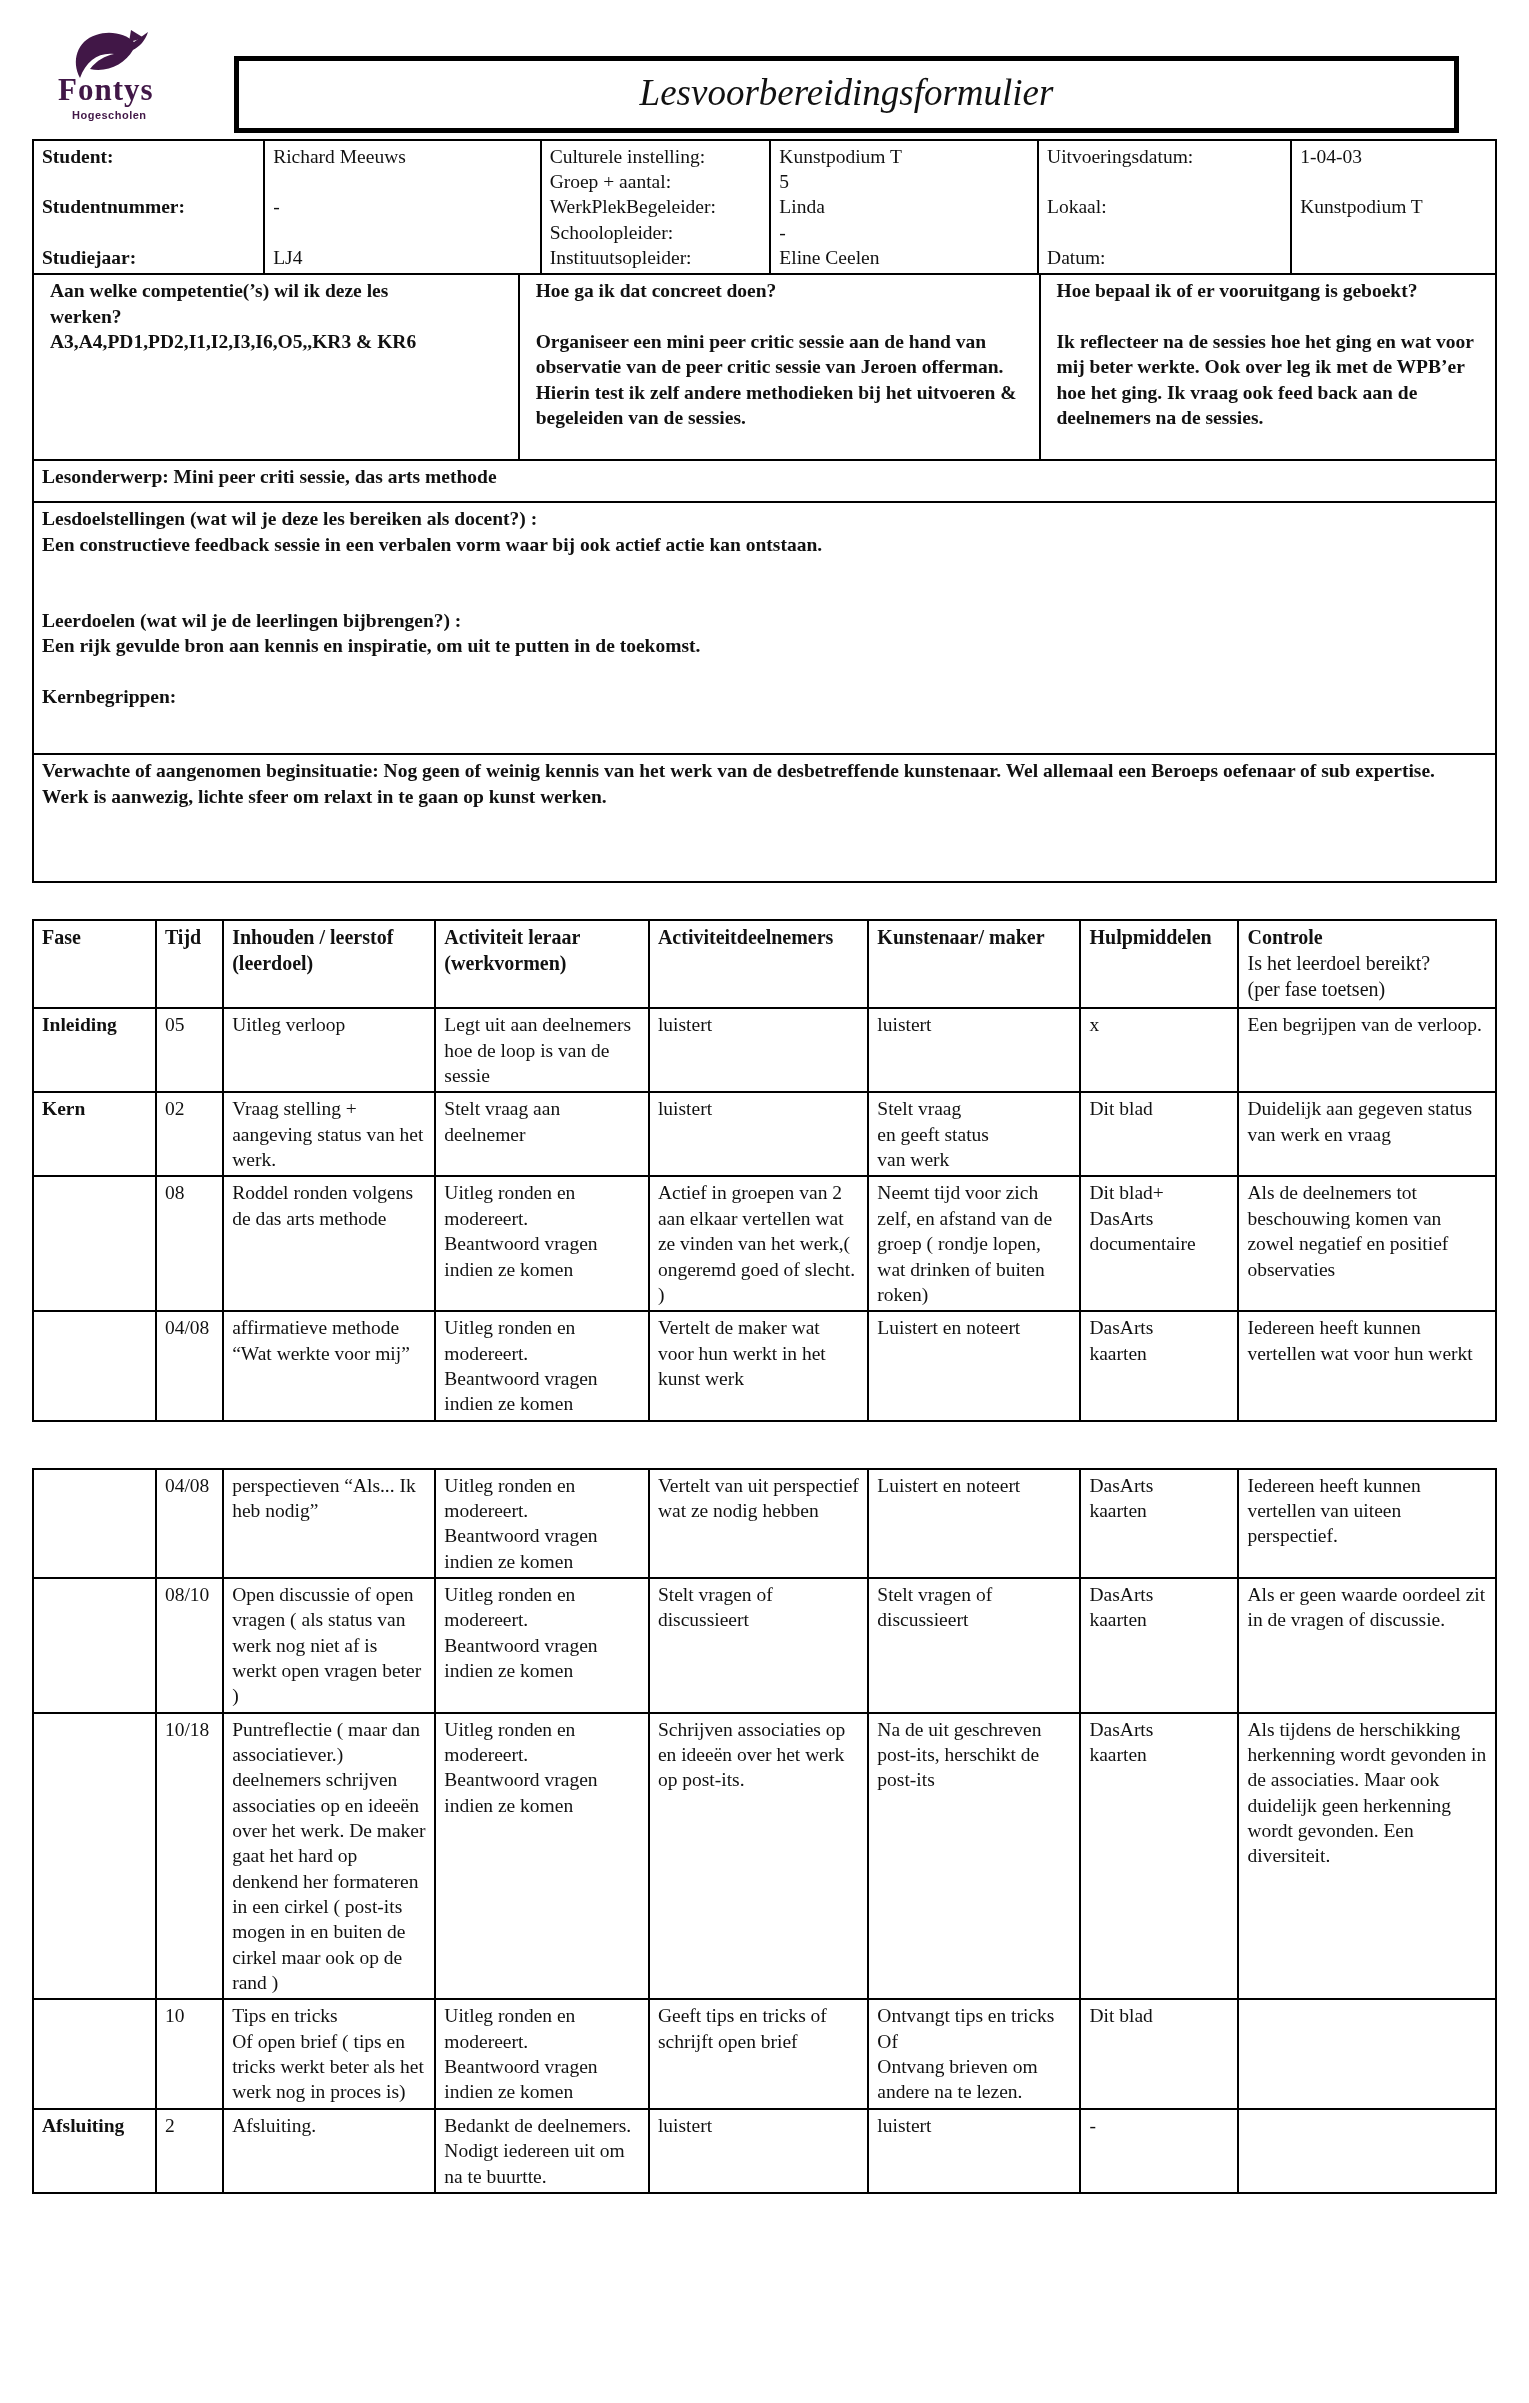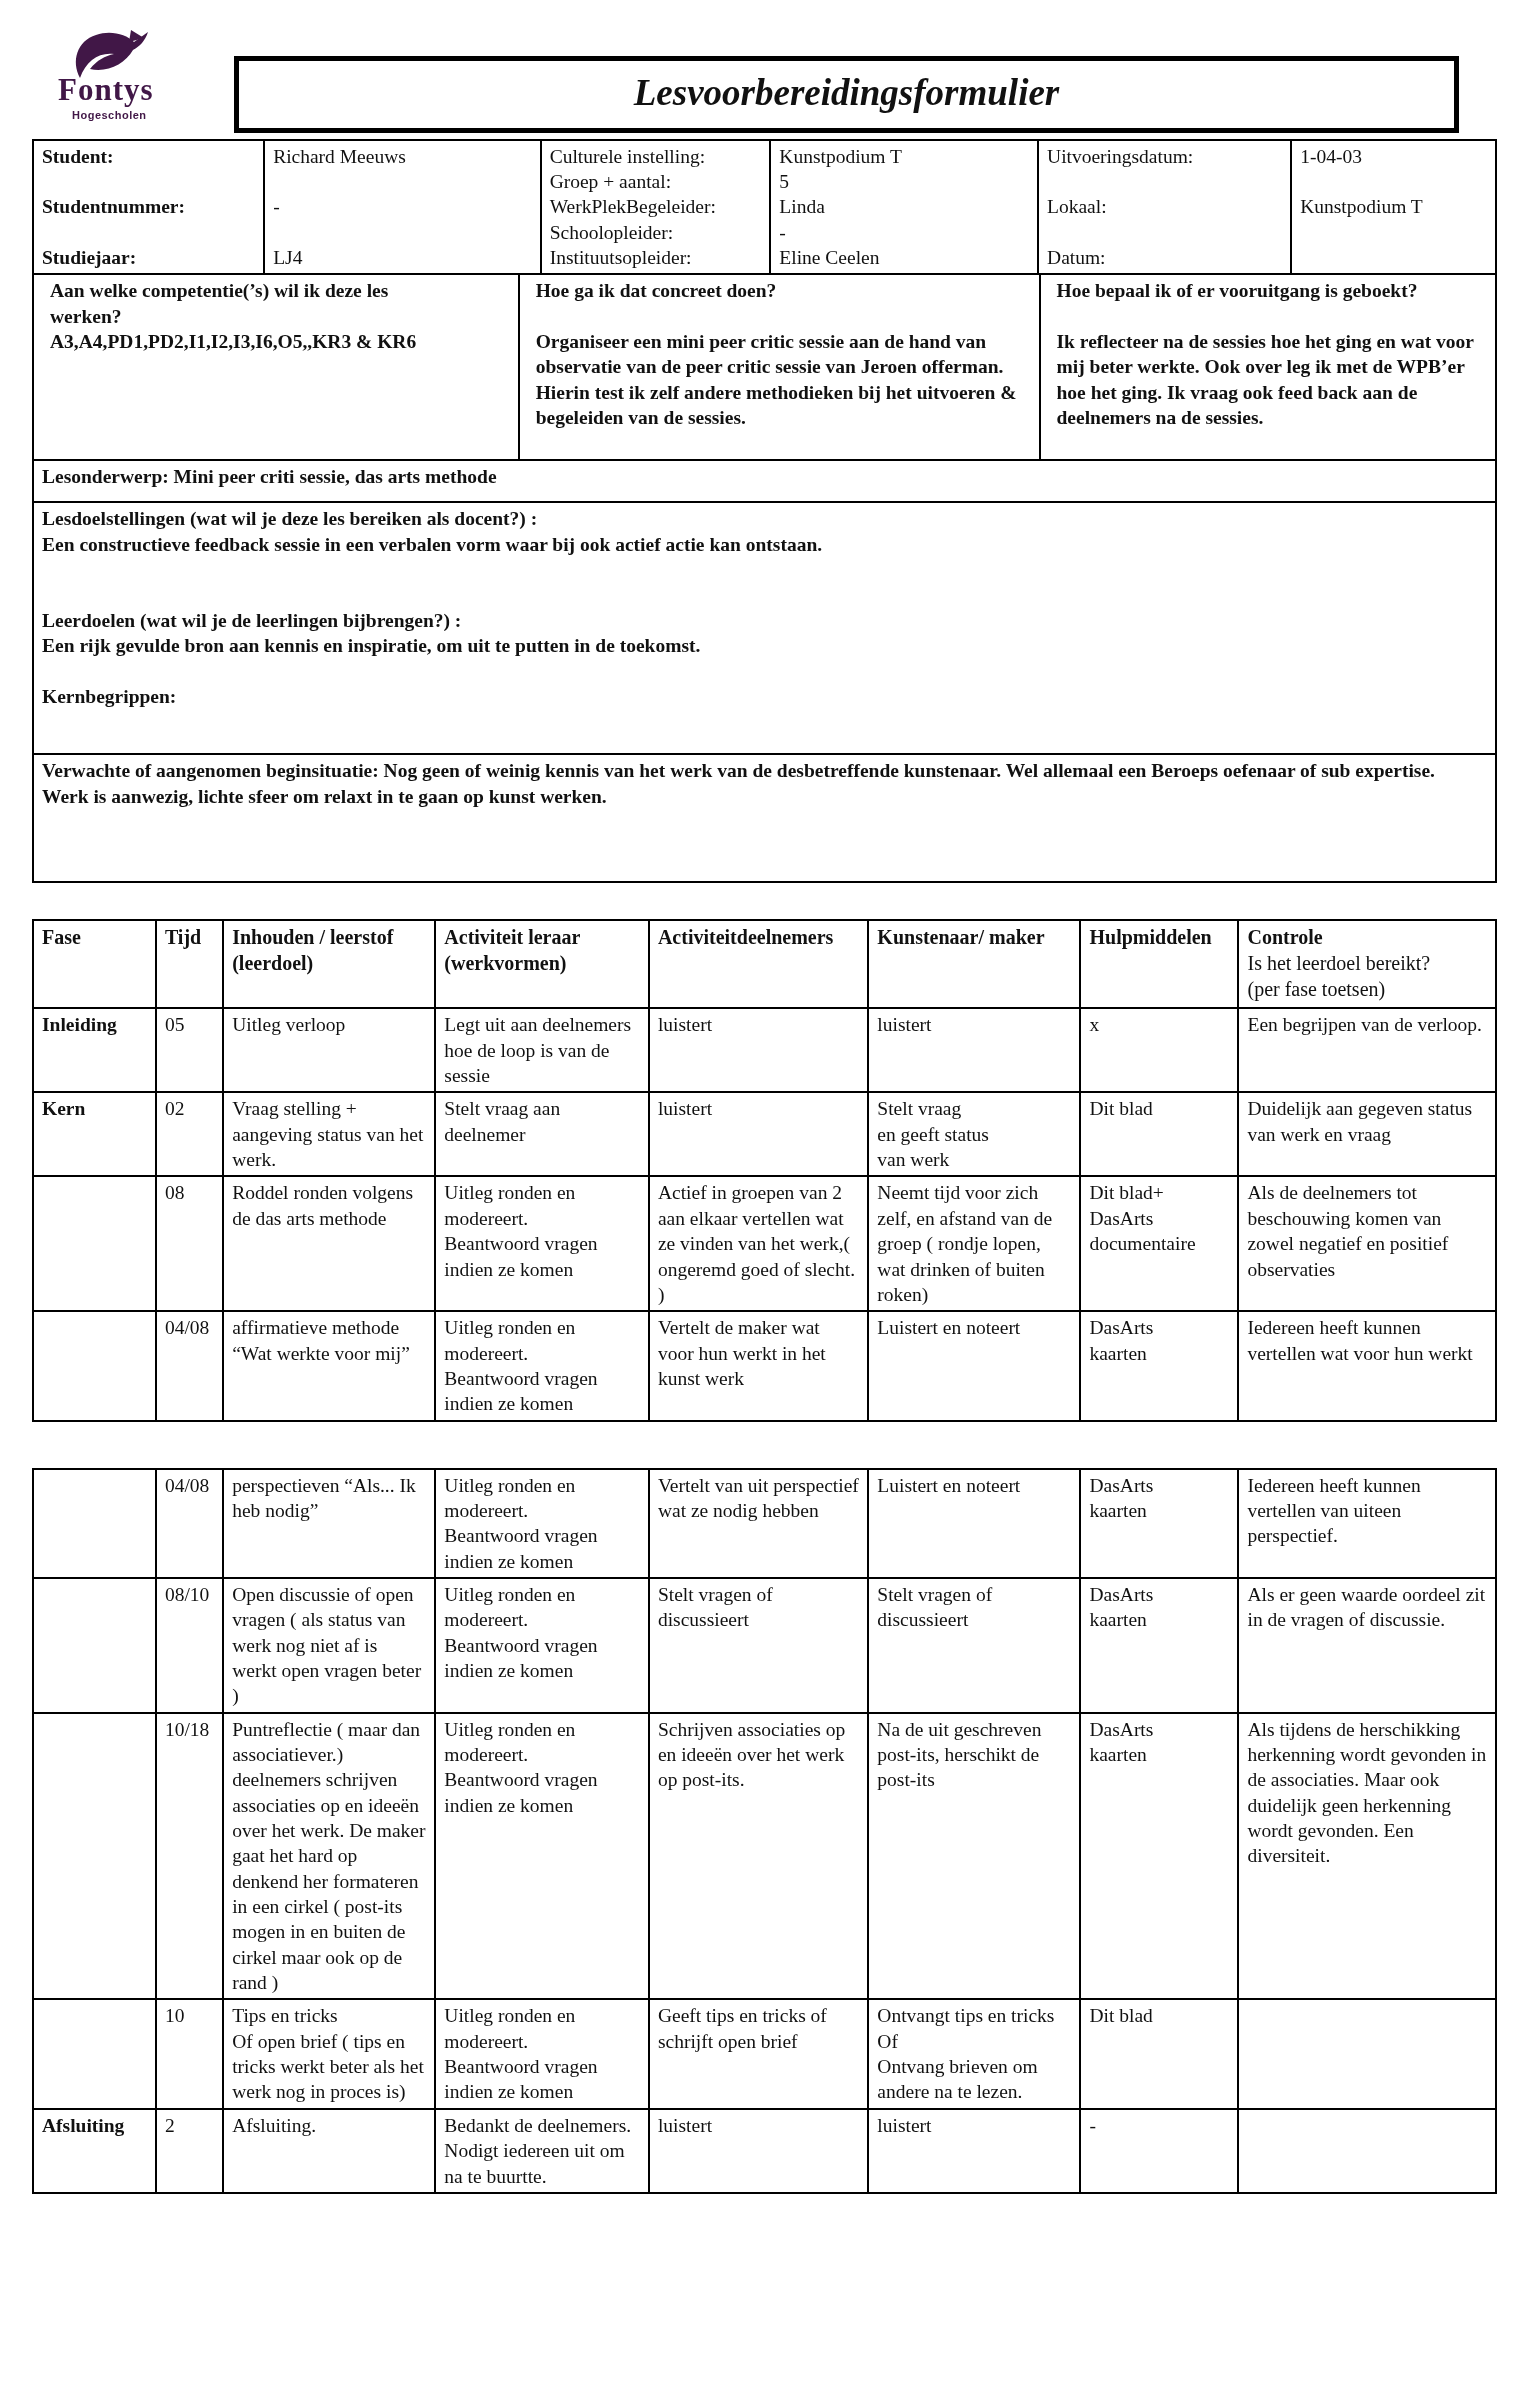--- a/index.html
+++ b/index.html
@@ -14,21 +14,21 @@
   
   .brandbar { display:flex; align-items:flex-start; }
   .logo-block { width:178px; padding-left:26px; flex:none; }
   .logo-mark { display:block; margin-left:10px; }
   .logo-word { font-size:31px; font-weight:bold; color:var(--brand); line-height:1; margin-top:-6px; letter-spacing:1px; }
   .logo-sub { font-family:Liberation Sans, sans-serif; font-size:11px; font-weight:bold; color:var(--brand); margin:4px 0 0 14px; letter-spacing:.5px; }
   .titlebox {
     flex:1; border:5px solid var(--line); margin:30px 38px 0 24px;
     text-align:center; padding:12px 0 14px 0;
   }
-  .titlebox h1 { margin:0; font-size:37px; font-style:italic; font-weight:bold; line-height:1.1; }
+  .titlebox h1 { margin:0; font-size:37px; font-style:italic; font-weight:normal; line-height:1.1; }
 
   
   table { border-collapse:collapse; width:100%; table-layout:fixed; }
   td,th {
     border:2px solid var(--line); vertical-align:top; text-align:left;
     padding:3px 8px; font-size:19.5px; line-height:1.3; white-space:pre-line;
     overflow:hidden;
   }
 
   

